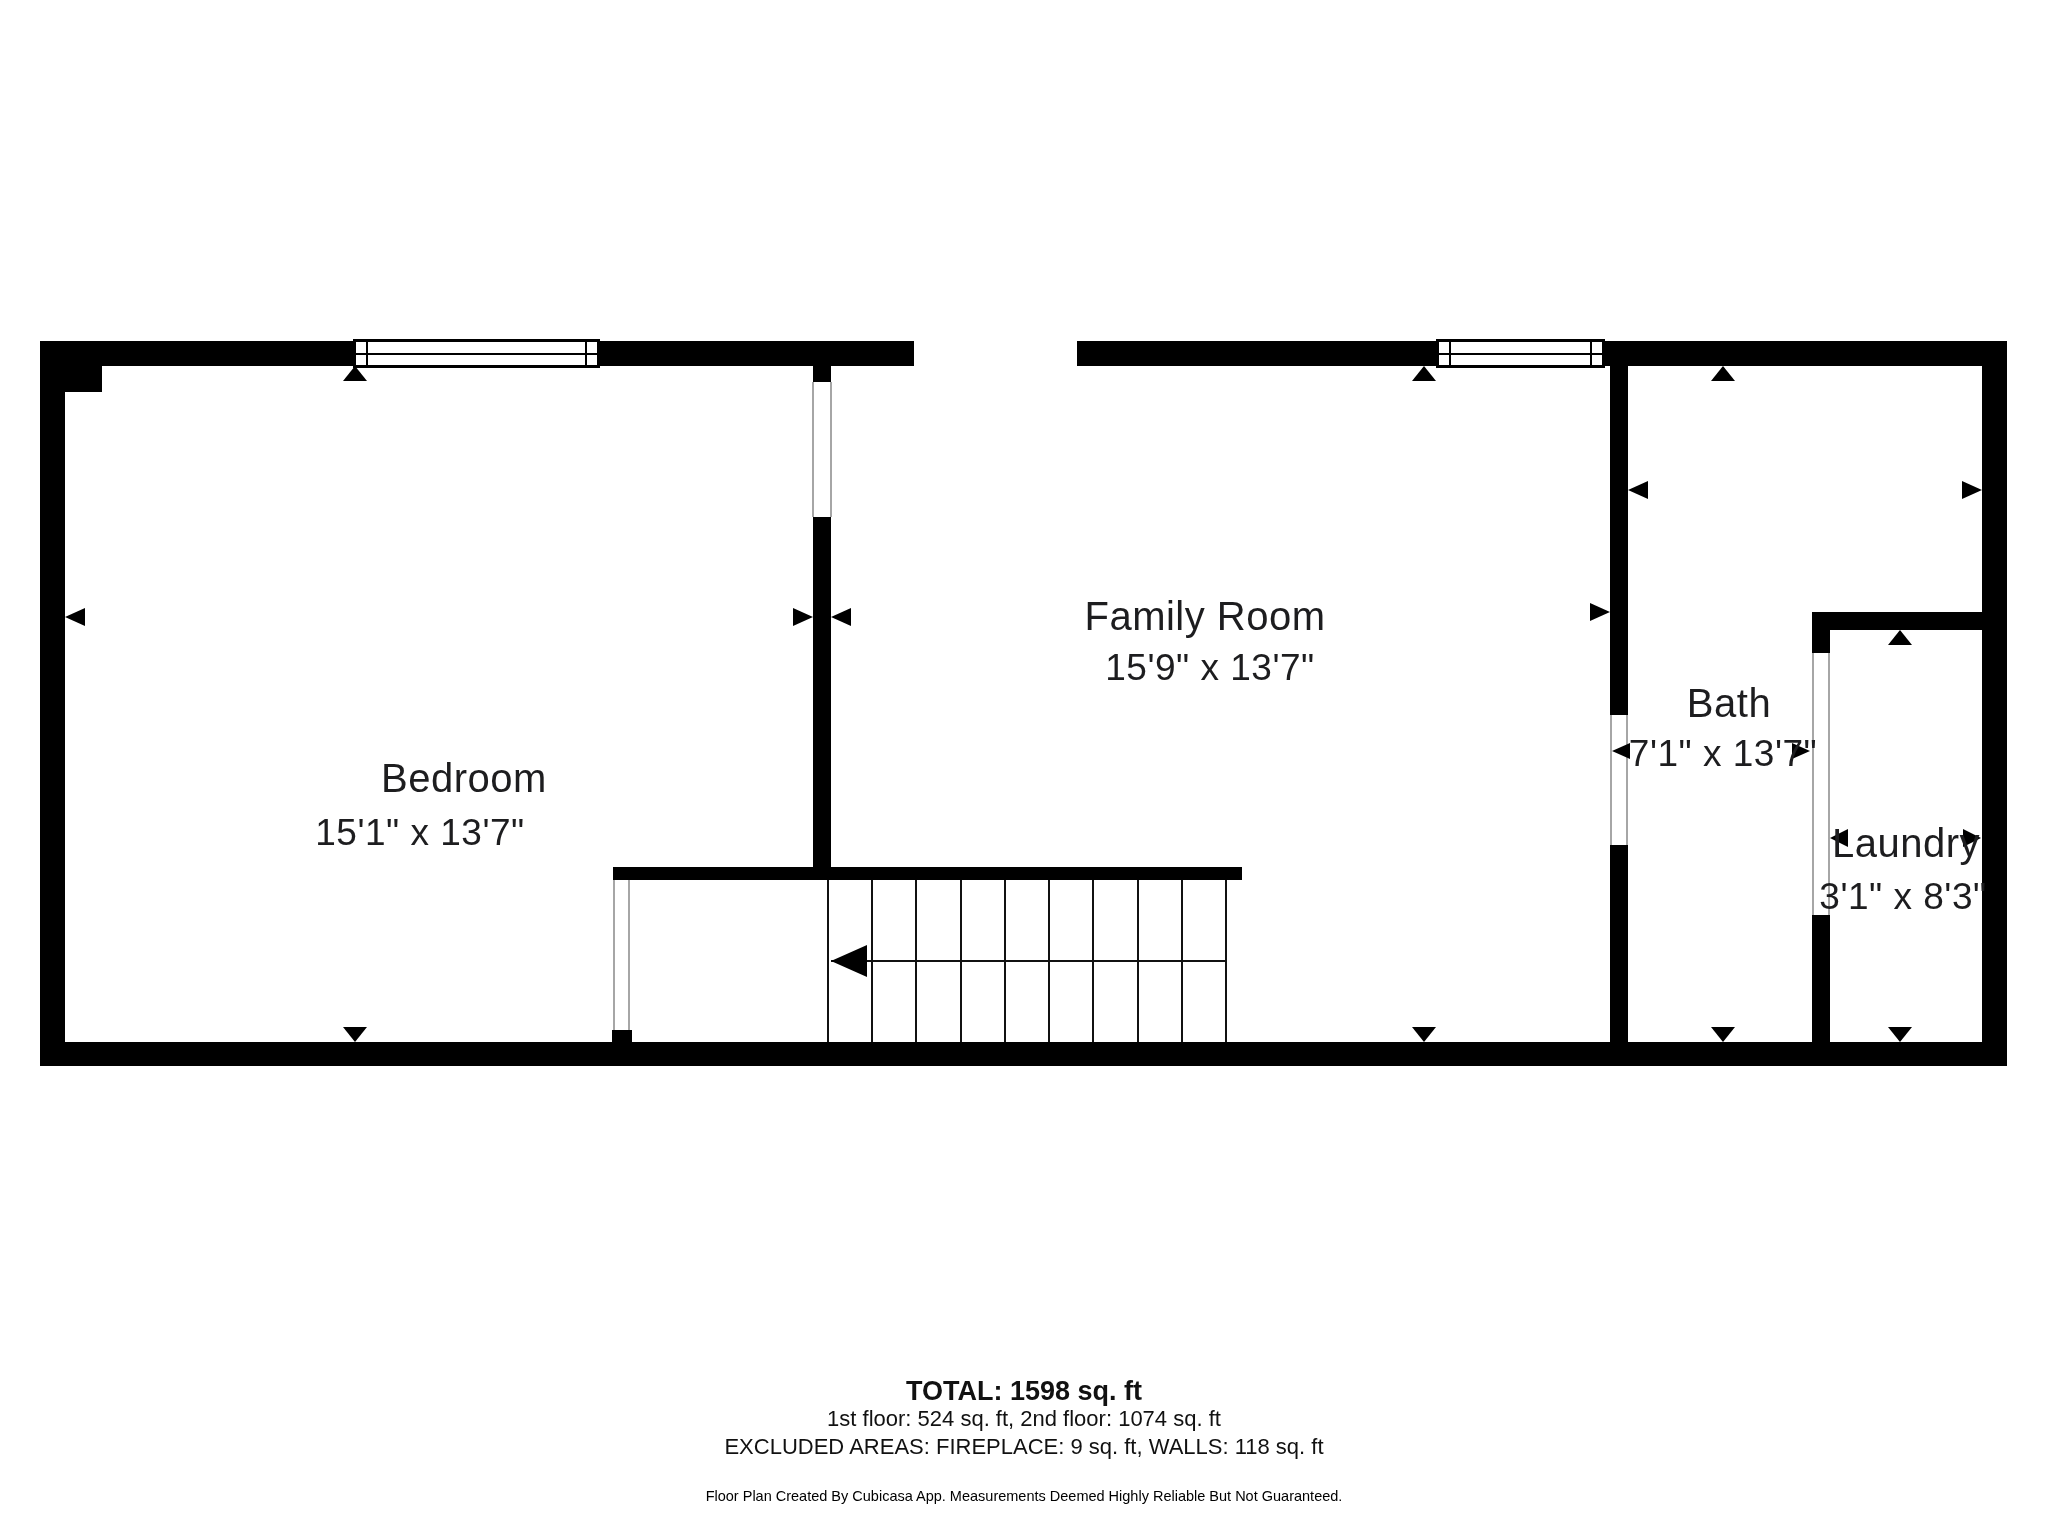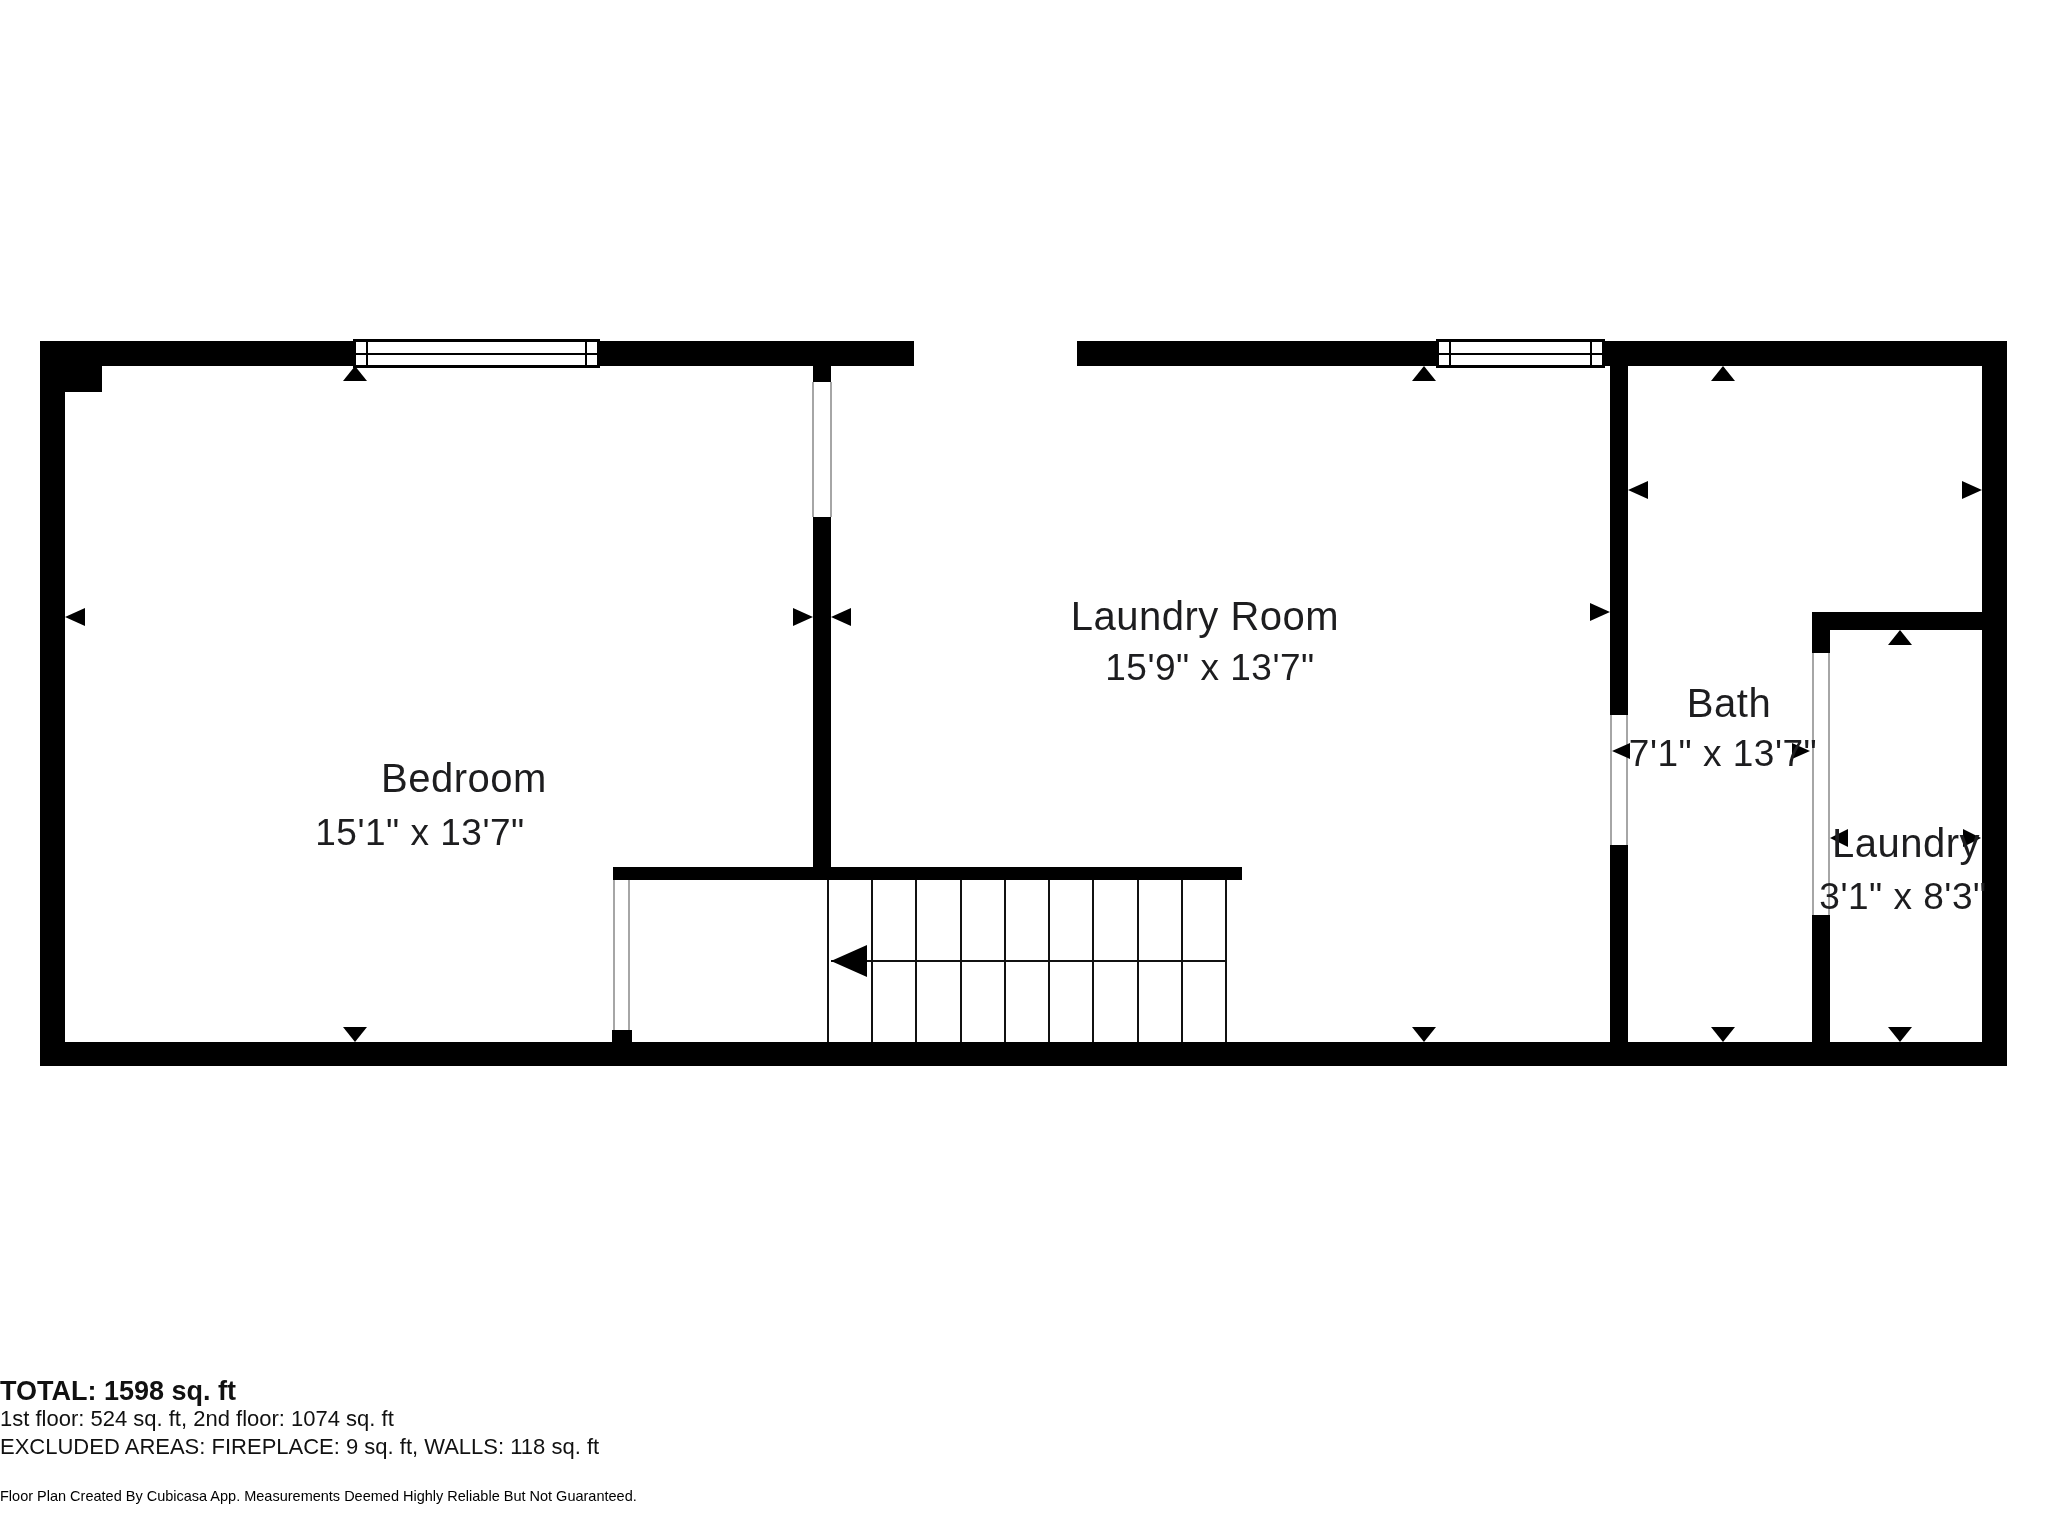--- a/index.html
+++ b/index.html
@@ -7,21 +7,21 @@
           font-family:"Liberation Sans", sans-serif;}
   .wall{position:absolute;background:#000000;}
   .window{position:absolute;background:#ffffff;border:3px solid #000000;box-sizing:border-box;}
   .window .mid{position:absolute;left:0;right:0;top:50%;height:2px;margin-top:-1px;background:#000000;}
   .window .cap{position:absolute;top:0;bottom:0;width:2px;background:#000000;}
   .jamb{position:absolute;background:#a6a6a6;}
   .tread{position:absolute;background:#111111;}
   .runline{position:absolute;background:#111111;}
   .tri{position:absolute;width:0;height:0;}
   .roomtext{position:absolute;color:#1d1d1f;white-space:nowrap;transform:translate(-50%,-50%);letter-spacing:0.5px;}
-  .footer-line{position:absolute;left:0;width:2048px;color:#111111;white-space:nowrap;}
+  .footer-line{position:absolute;left:0;width:2048px;text-align:center;color:#111111;white-space:nowrap;}
   #footer-total{font-size:27px;font-weight:700;}
   #footer-floors,#footer-excluded{font-size:22px;font-weight:400;}
   #footer-disclaimer{font-size:14.5px;font-weight:400;color:#000000;}
 </style>
 </head>
 <body>
 
 <div id="canvas">
   <div id="plan">
       <div class="wall" style="left: 40px; top: 341px; width: 874px; height: 25px;"></div>
@@ -85,21 +85,21 @@
       <div class="tri" style="left: 343px; top: 1027px; border-left: 12px solid transparent; border-right: 12px solid transparent; border-top: 15px solid rgb(0, 0, 0);"></div>
       <div class="tri" style="left: 1412px; top: 1027px; border-left: 12px solid transparent; border-right: 12px solid transparent; border-top: 15px solid rgb(0, 0, 0);"></div>
       <div class="tri" style="left: 1711px; top: 1027px; border-left: 12px solid transparent; border-right: 12px solid transparent; border-top: 15px solid rgb(0, 0, 0);"></div>
       <div class="tri" style="left: 1888px; top: 1027px; border-left: 12px solid transparent; border-right: 12px solid transparent; border-top: 15px solid rgb(0, 0, 0);"></div>
       <div class="tri" style="left: 831px; top: 945px; border-top: 16px solid transparent; border-bottom: 16px solid transparent; border-right: 36px solid rgb(0, 0, 0);"></div>
     </div>
 
   <div id="labels">
       <div class="roomtext" style="left: 420px; top: 778px; font-size: 40px; margin-left: 44px;">Bedroom</div>
       <div class="roomtext" style="left: 420px; top: 833px; font-size: 37px;">15'1" x 13'7"</div>
-      <div class="roomtext" style="left: 1205px; top: 616px; font-size: 40px;">Laundry Room</div>
+      <div class="roomtext" style="left: 1205px; top: 616px; font-size: 40px;">Family Room</div>
       <div class="roomtext" style="left: 1210px; top: 668px; font-size: 37px;">15'9" x 13'7"</div>
       <div class="roomtext" style="left: 1729px; top: 703px; font-size: 40px;">Bath</div>
       <div class="roomtext" style="left: 1723px; top: 754px; font-size: 37px;">7'1" x 13'7"</div>
       <div class="roomtext" style="left: 1906px; top: 843px; font-size: 40px;">Laundry</div>
       <div class="roomtext" style="left: 1903px; top: 897px; font-size: 37px;">3'1" x 8'3"</div>
     </div>
 
   <div class="footer-line" id="footer-total" style="top: 1376.26px;">TOTAL: 1598 sq. ft</div>
   <div class="footer-line" id="footer-floors" style="top: 1405.88px;">1st floor: 524 sq. ft, 2nd floor: 1074 sq. ft</div>
   <div class="footer-line" id="footer-excluded" style="top: 1433.88px;">EXCLUDED AREAS: FIREPLACE: 9 sq. ft, WALLS: 118 sq. ft</div>

